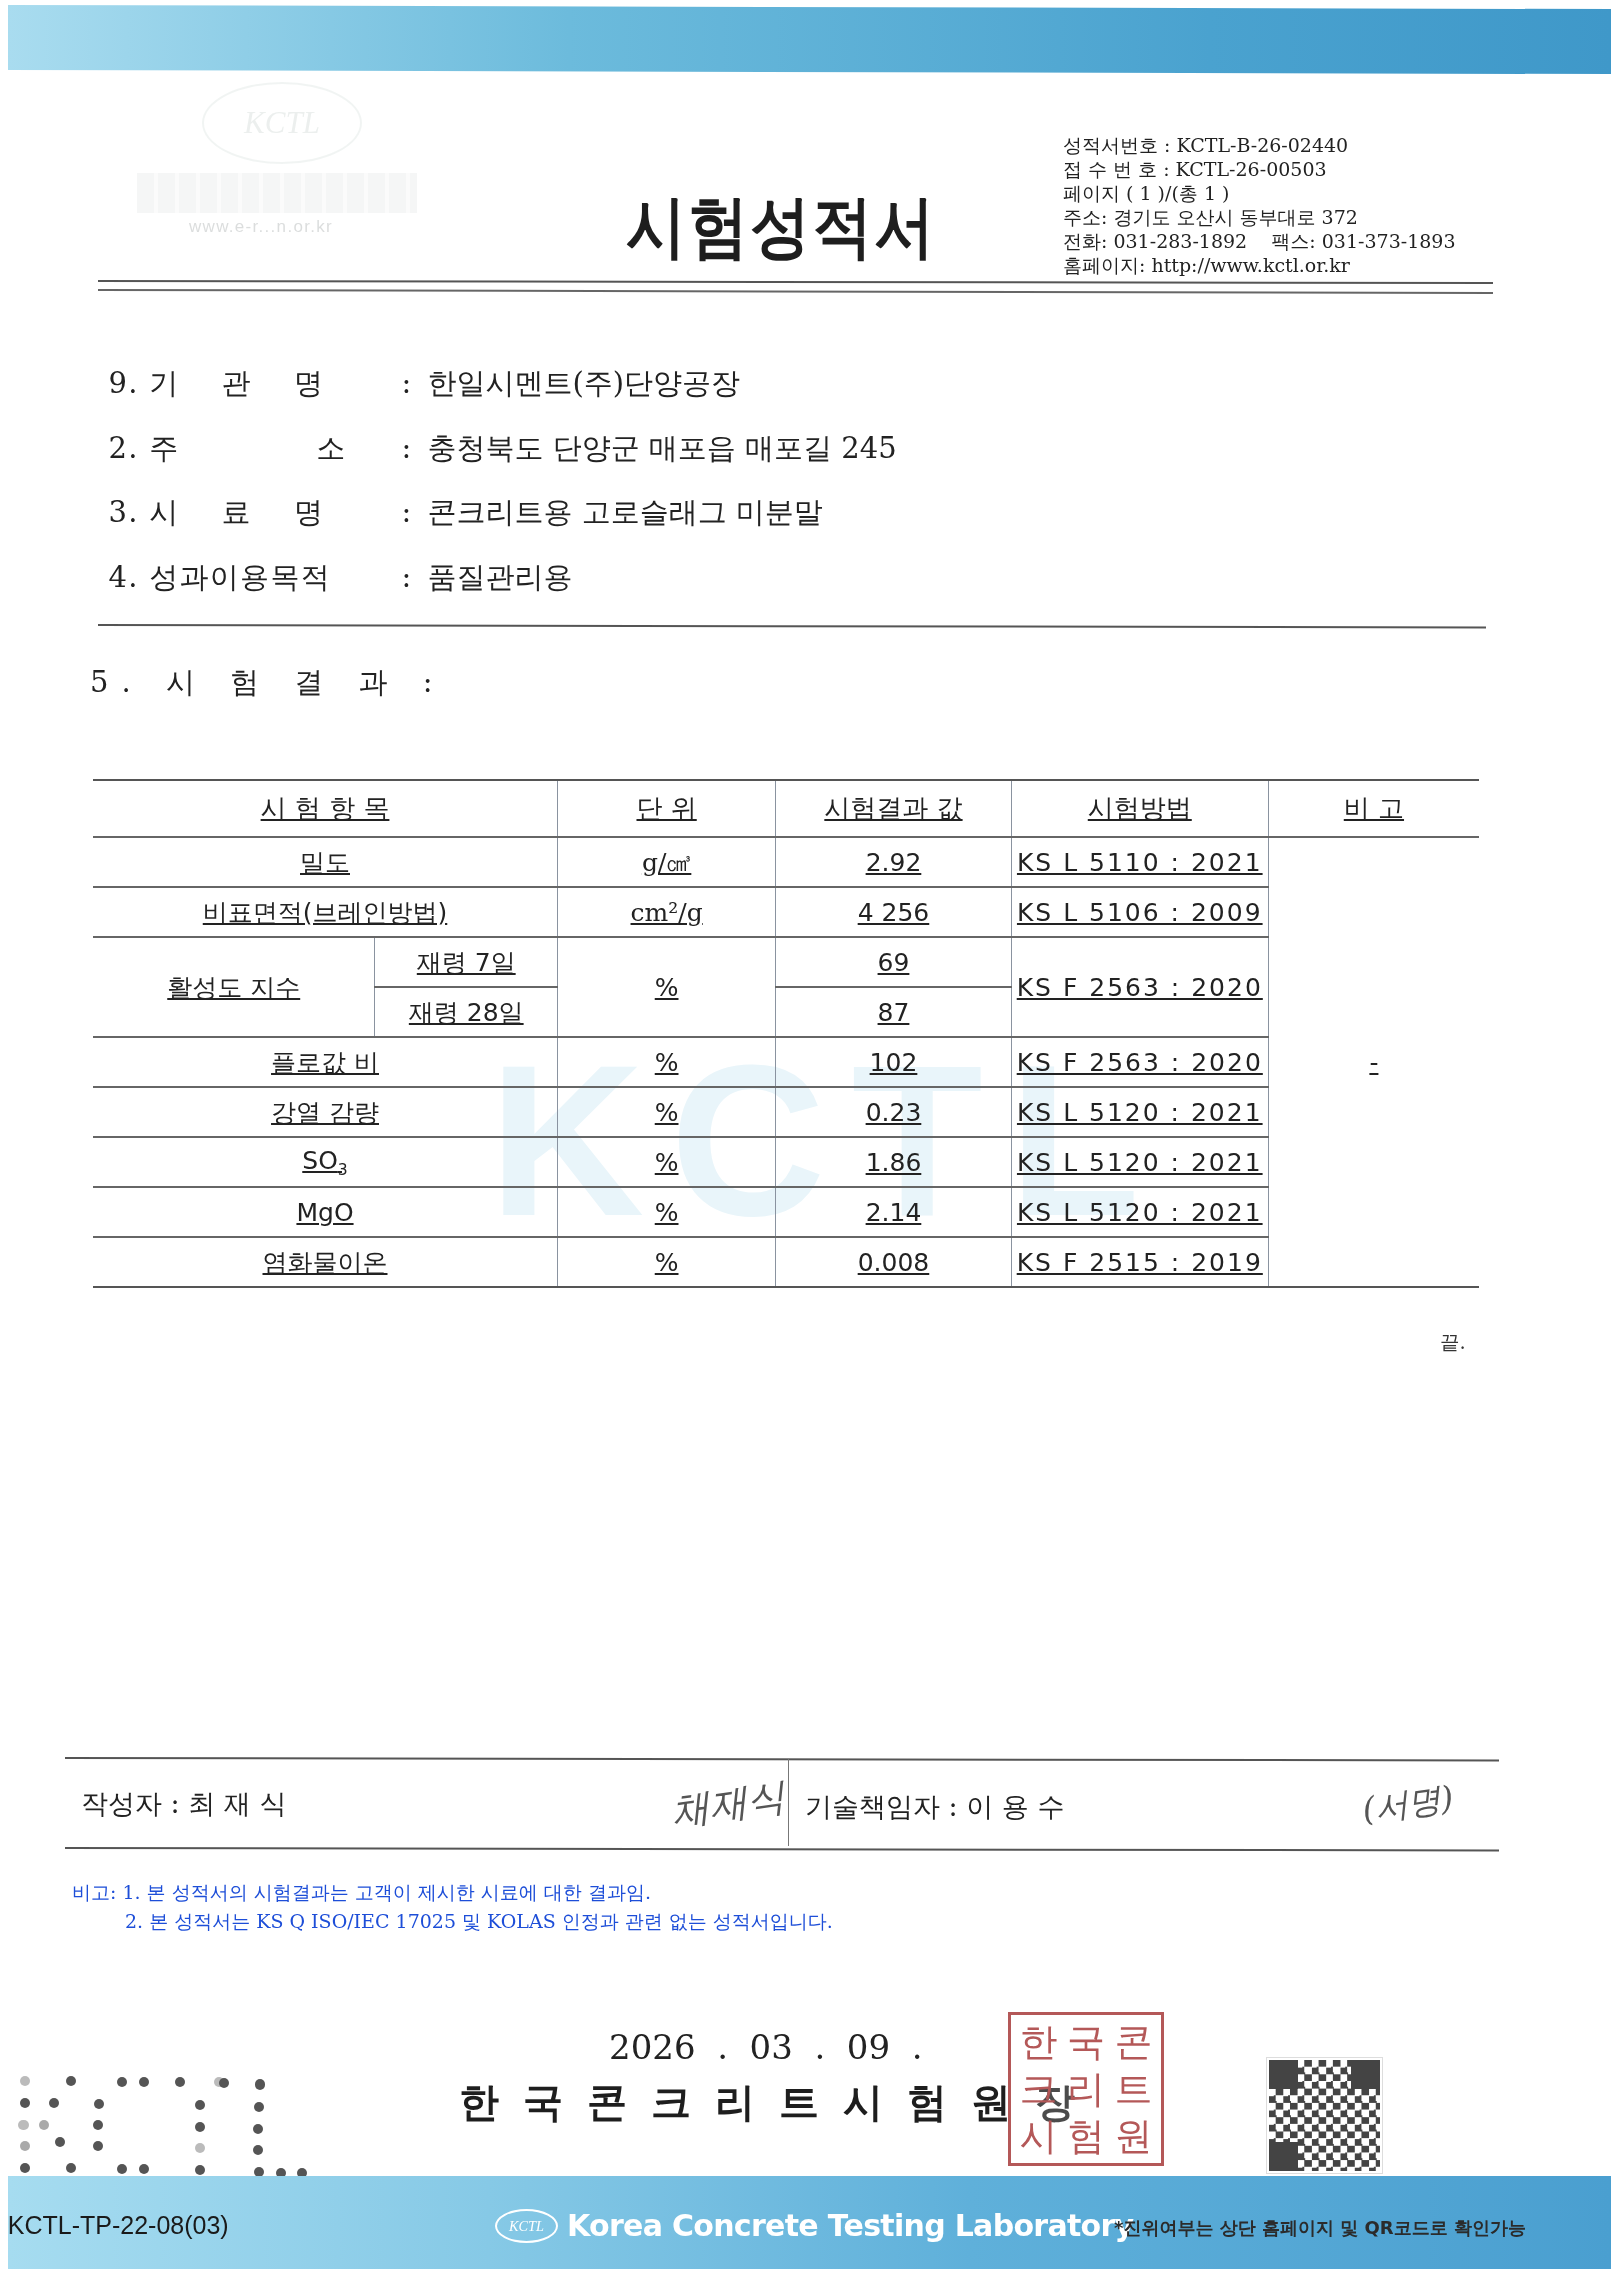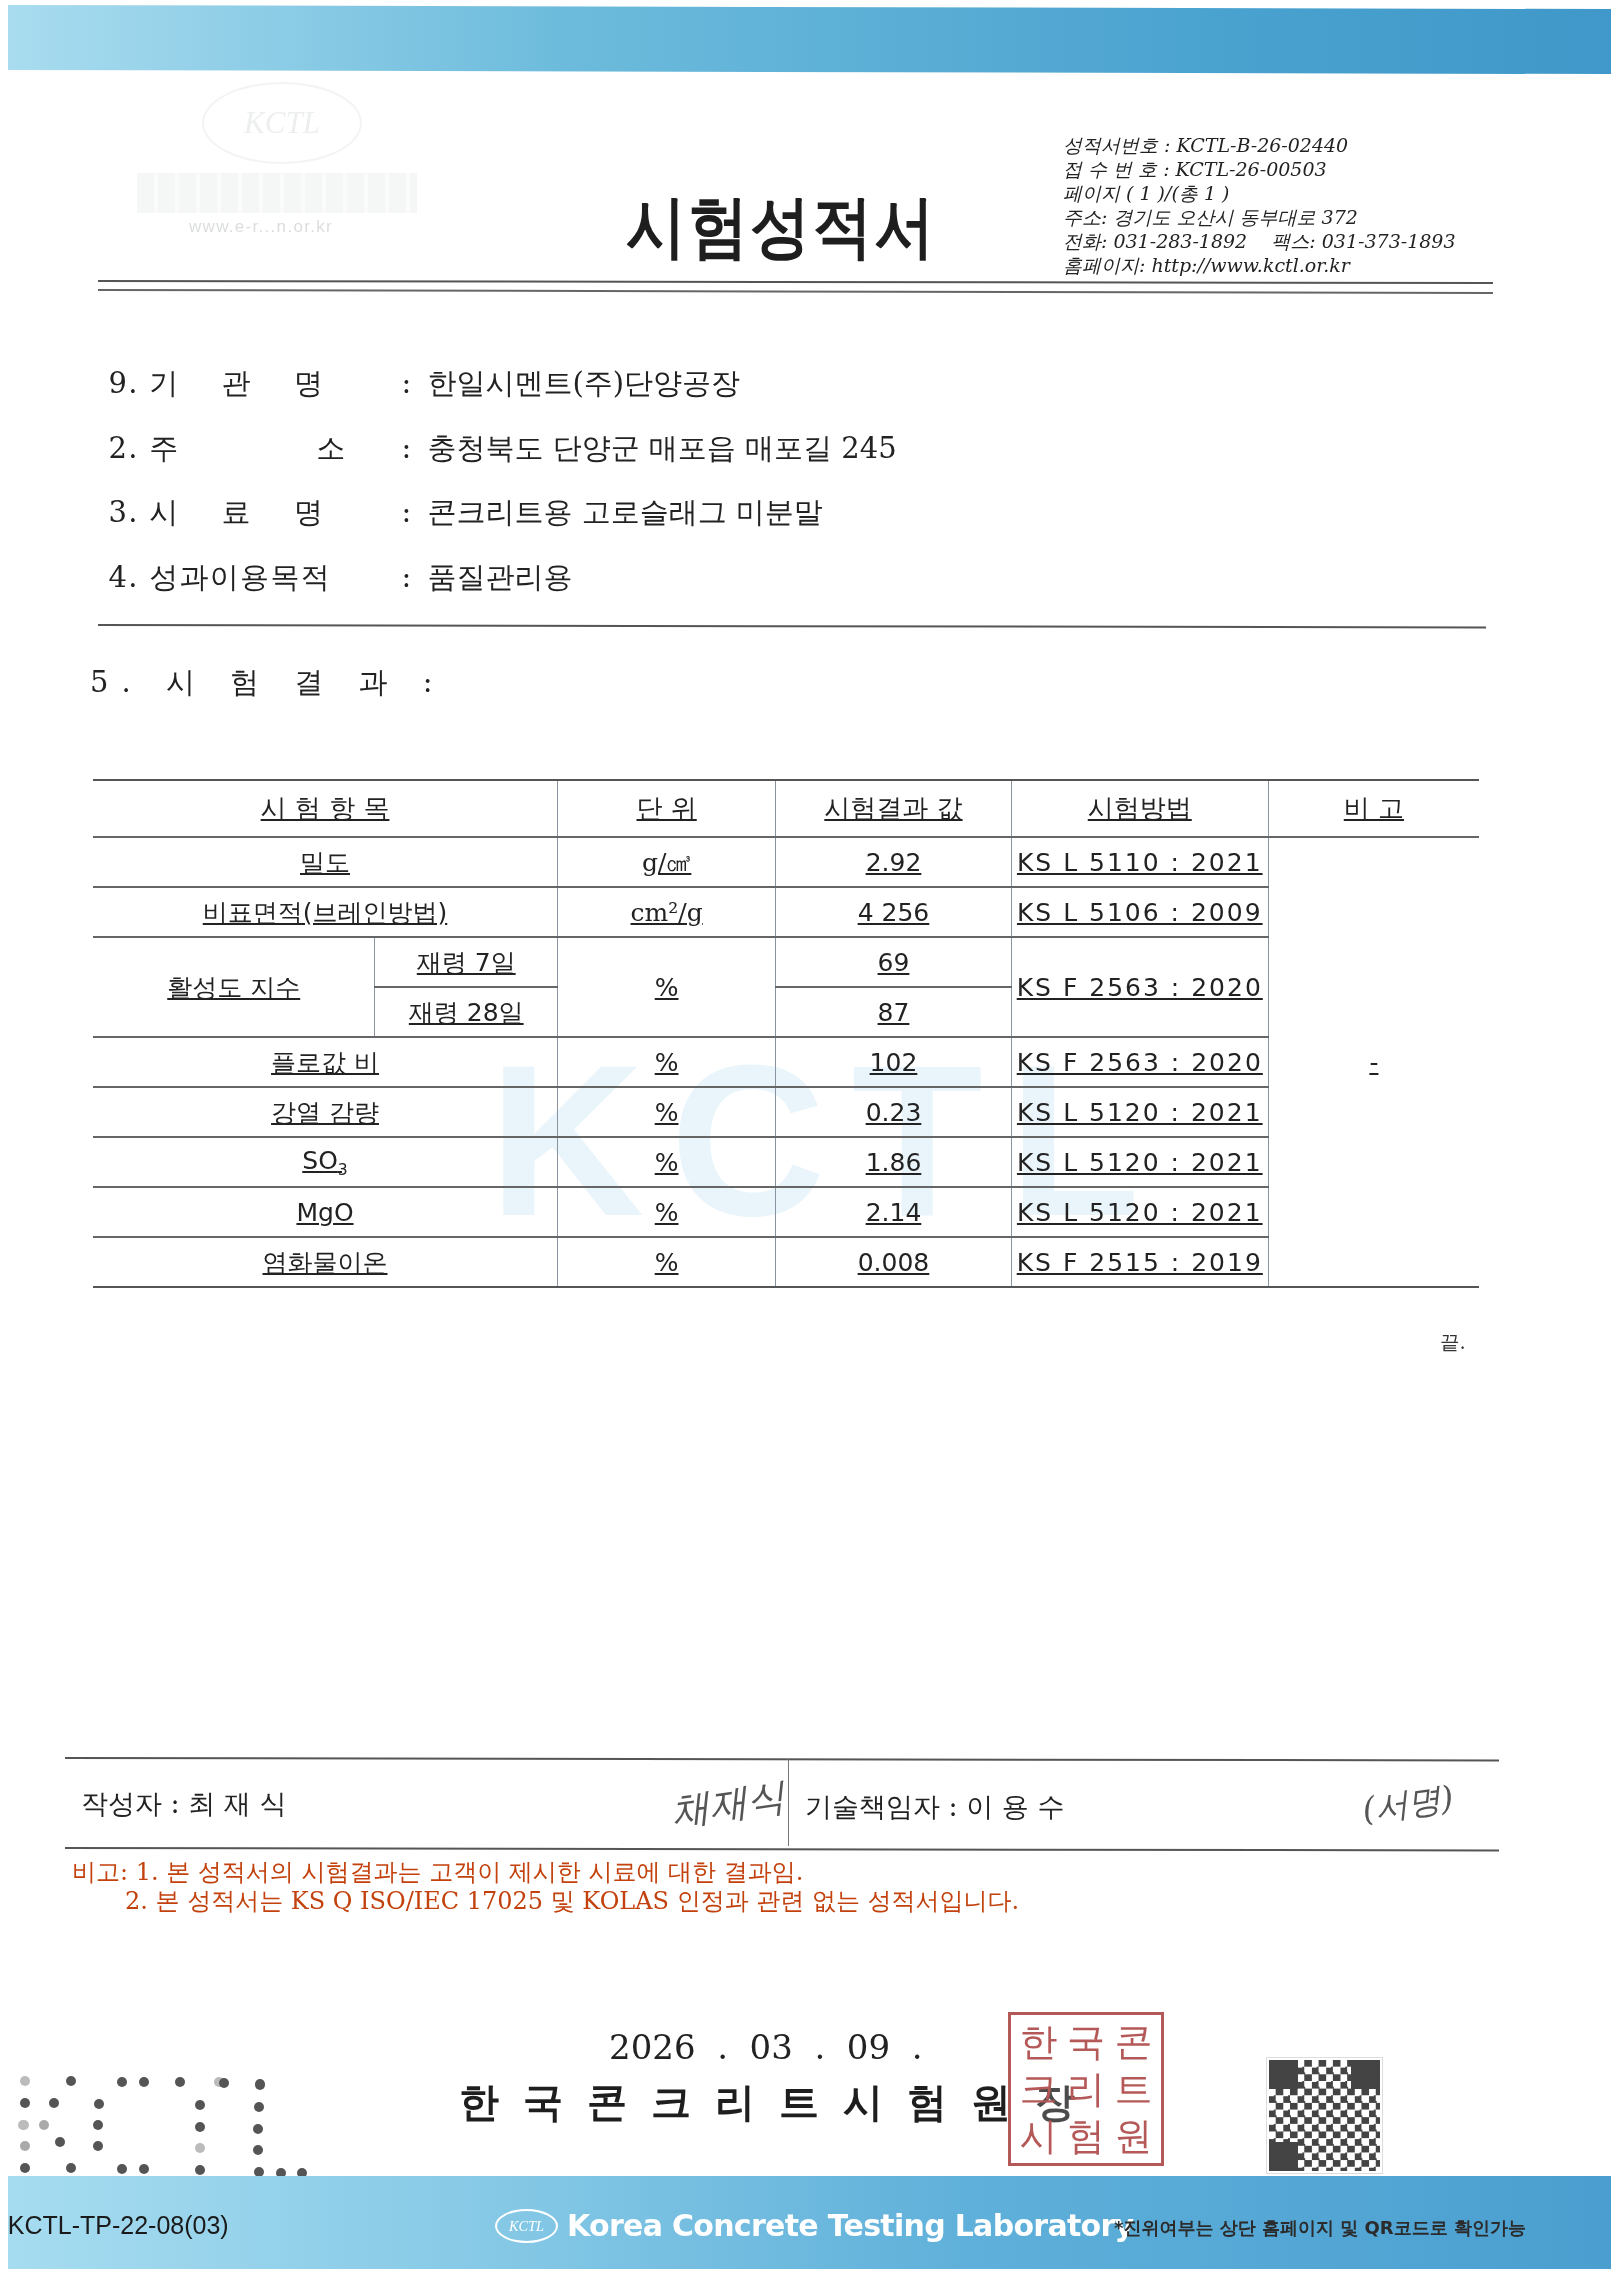--- a/index.html
+++ b/index.html
@@ -32,21 +32,21 @@
     position: absolute; left: 59px; top: 142px; font-size: 17px; color: #9aa0a0;
     font-family: "Liberation Sans", sans-serif; letter-spacing: 1.3px;
   }
 
   
   .doc-title {
     left: 626px; top: 182px; font-size: 68px; font-weight: bold; letter-spacing: 2.6px;
     font-family: "DejaVu Sans", sans-serif; color: #1e1e1e; transform: scaleX(0.88); transform-origin: left top;
   }
   .meta-block { left: 1063px; top: 133px; font-size: 19px; line-height: 24px; color: #222; }
-  .meta-line { white-space: pre; font-style: italic; }
+  .meta-line { white-space: pre; }
 
   .double-rule { left: 98px; width: 1395px; height: 0; }
   .rule-a { top: 280px; border-top: 2.6px solid #555; transform: rotate(0.08deg); transform-origin: left; }
   .rule-b { top: 289px; border-top: 2.6px solid #666; transform: rotate(0.12deg); transform-origin: left; }
 
   
   .info-row { left: 90px; font-size: 29px; line-height: 33px; color: #222; white-space: pre; }
   .info-label { display: inline-block; width: 293px; letter-spacing: 1.3px; }
   .info-sep { display: inline-block; width: 26px; }
   .mid-rule { left: 98px; top: 624px; width: 1388px; border-top: 2.6px solid #555; transform: rotate(0.1deg); transform-origin: left; }
@@ -80,21 +80,21 @@
 
   
   .sig-rule-top { left: 65px; top: 1757px; width: 1434px; border-top: 2.6px solid #555; transform: rotate(0.1deg); transform-origin: left; }
   .sig-rule-bot { left: 65px; top: 1847px; width: 1434px; border-top: 2.6px solid #555; transform: rotate(0.1deg); transform-origin: left; }
   .sig-divider { left: 788px; top: 1759px; height: 87px; border-left: 1.3px solid #777; }
   .sig-text { font-size: 27px; color: #222; white-space: pre; }
   .signature {
     font-family: "DejaVu Serif", serif; font-style: italic; font-size: 38px; color: #555;
     transform: rotate(-8deg);
   }
-  .notes { left: 72px; font-size: 24px; color: #c2410c; white-space: pre; }
+  .notes { left: 72px; font-size: 19px; color: #1d4ed8; white-space: pre; margin-top: 24px; }
 
   
   .issue-date { left: 609px; top: 2027px; font-size: 34px; color: #222; white-space: pre; }
   .issuer {
     left: 459px; top: 2075px; font-size: 40px; font-weight: bold; letter-spacing: 24px;
     font-family: "DejaVu Sans", sans-serif; color: #1e1e1e;
   }
   .seal {
     left: 1008px; top: 2012px; width: 156px; height: 154px;
     border: 3.9px solid #b45858; background: rgba(255,255,255,0.2);

